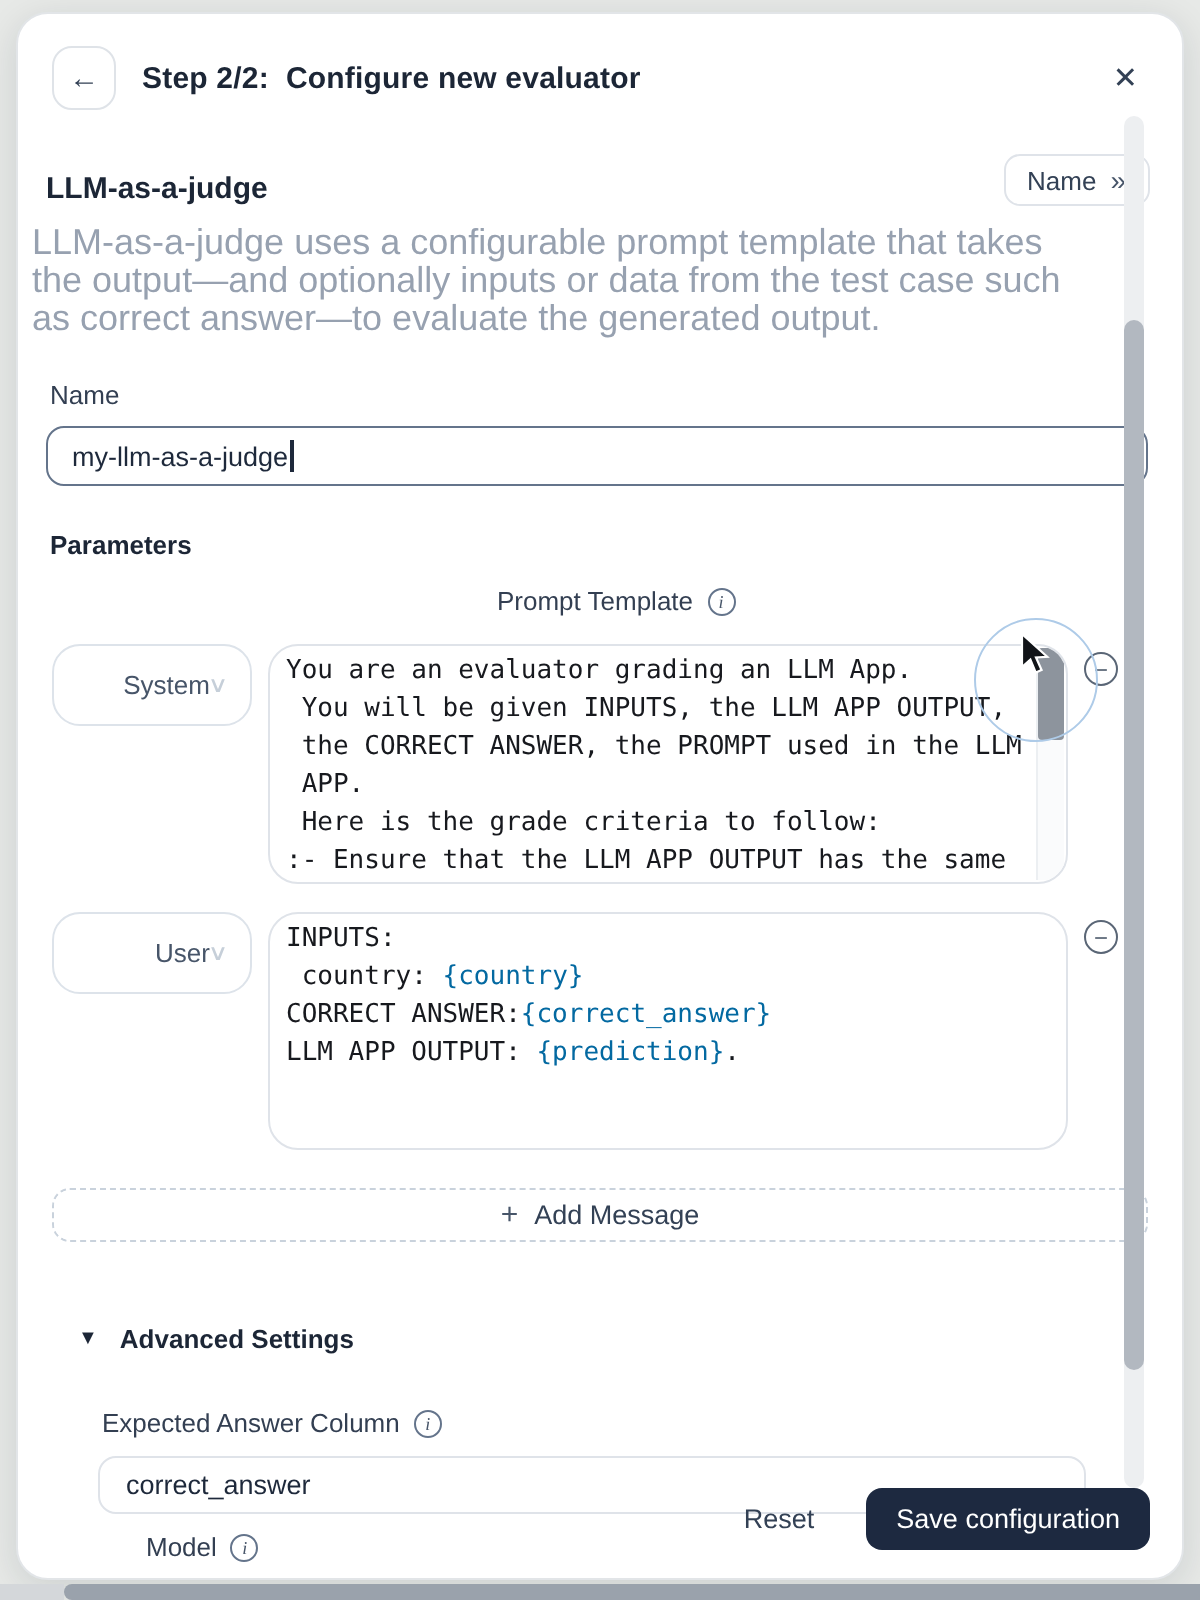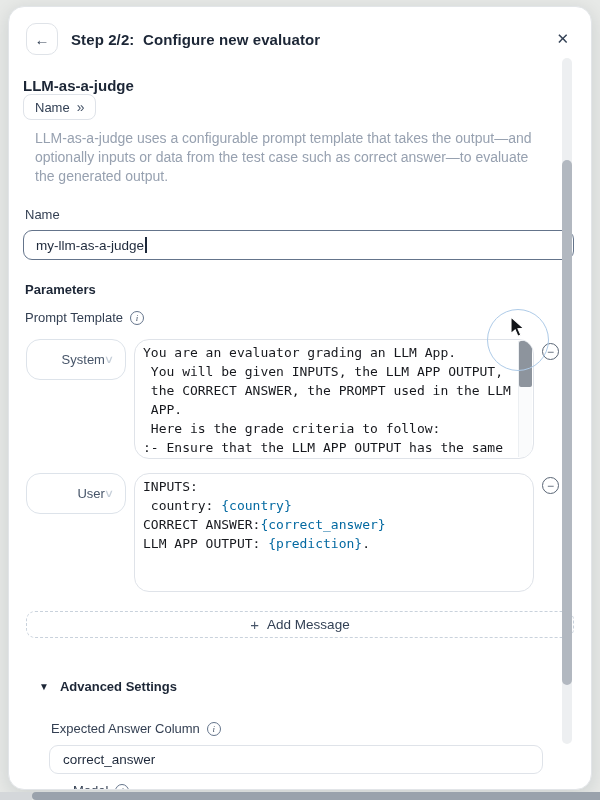--- a/index.html
+++ b/index.html
@@ -20,47 +20,47 @@
   
   .hdr { display:flex; align-items:center; gap:13px; padding:16px 16px 0 17px; }
   .back-btn {
     width:32px; height:32px; border:1px solid #dfe3e8; border-radius:10px;
     display:flex; align-items:center; justify-content:center;
     font-size:15px; color:#334155; background:#fff; cursor:pointer; flex:0 0 auto;
   }
   .hdr-title { flex:1; font-size:15px; font-weight:700; color:#1c2636; letter-spacing:.1px; white-space:pre; }
   .close-btn { font-size:15px; color:#334155; padding:2px 6px; cursor:pointer; }
   
-  .sec-row { display:flex; align-items:flex-start; margin:22px 16px 0 14px;flex-direction:column; }
+  .sec-row { display:flex; align-items:flex-end; margin:22px 16px 0 14px; }
   .sec-title { flex:1; font-size:15px; font-weight:700; color:#1c2636; }
   .test-btn {
     height:26px; border:1px solid #dfe3e9; border-radius:8px; background:#fff;
     display:flex; align-items:center; gap:7px; padding:0 11px;
     font-size:13px; color:#334155; cursor:pointer;
   }
   .test-btn .chev2 { font-size:14px; color:#475569; }
-  .desc { margin:9px 40px 0 26px; font-size:14px; line-height:19px; color:#97a1b0; max-width:542px; }
+  .desc { margin:9px 40px 0 7px; font-size:18px; line-height:19px; color:#97a1b0; max-width:542px; }
   
   .lbl { font-size:13px; color:#333f52; }
   .lbl-strong { font-size:13px; font-weight:700; color:#1c2636; }
   .lbl-row { display:flex; align-items:center; gap:7px; }
   .info-ic {
     width:14px; height:14px; border:1.2px solid #64748b; border-radius:50%;
     display:inline-flex; align-items:center; justify-content:center;
     font-size:9px; color:#475569; font-family:"Liberation Serif", serif; font-style:italic;
   }
   .name-lbl { margin:21px 0 0 16px; }
   .name-input {
     margin:8px 17px 0 14px; height:30px; border:1.5px solid #64748b; border-radius:9px;
     display:flex; align-items:center; padding:0 12px; font-size:13.5px; color:#1e293b;
     background:#fff; cursor:text;
   }
   .caret { display:inline-block; width:1.5px; height:16px; background:#1e293b; margin-left:1px; }
   .params-lbl { margin:22px 0 0 16px; }
-  .ptpl-row { margin:13px 0 0 16px; }
+  .ptpl-row { margin:13px 0 0 16px;justify-content:center; }
   
   .msg-row { display:flex; align-items:flex-start; margin:14px 0 0 17px; }
   .role-select {
     width:100px; height:41px; border:1px solid #dde3ea; border-radius:14px; background:#fff;
     display:flex; align-items:center; justify-content:flex-end; padding:0 12px;
     font-size:13px; color:#475569; cursor:pointer; flex:0 0 auto;
   }
   .role-select .chev { color:#c6cfd9; font-size:11px; transform:scaleX(1.3); }
   .msg-box {
     width:400px; margin-left:8px; border:1px solid #dfe3e9; border-radius:15px;
@@ -211,20 +211,24 @@
     <span>correct_answer</span>
   </div>
 
   <div class="lbl-row model-lbl">
     <span class="lbl">Model</span>
     <span class="info-ic">
         <span>i</span>
       </span>
   </div>
 
+  <div class="ftr">
+    <div class="reset-btn">Reset</div>
+    <button class="save-btn">Save configuration</button>
+  </div>
 
 </div>
 
 <div class="overlay">
   <div class="modal-sb-track"></div>
   <div class="modal-sb-thumb"></div>
   <div class="hscroll-corner"></div>
   <div class="hscroll"></div>
   <div class="click-circle"></div>
   <svg class="cursor" width="16" height="22" viewBox="0 0 16 22">

